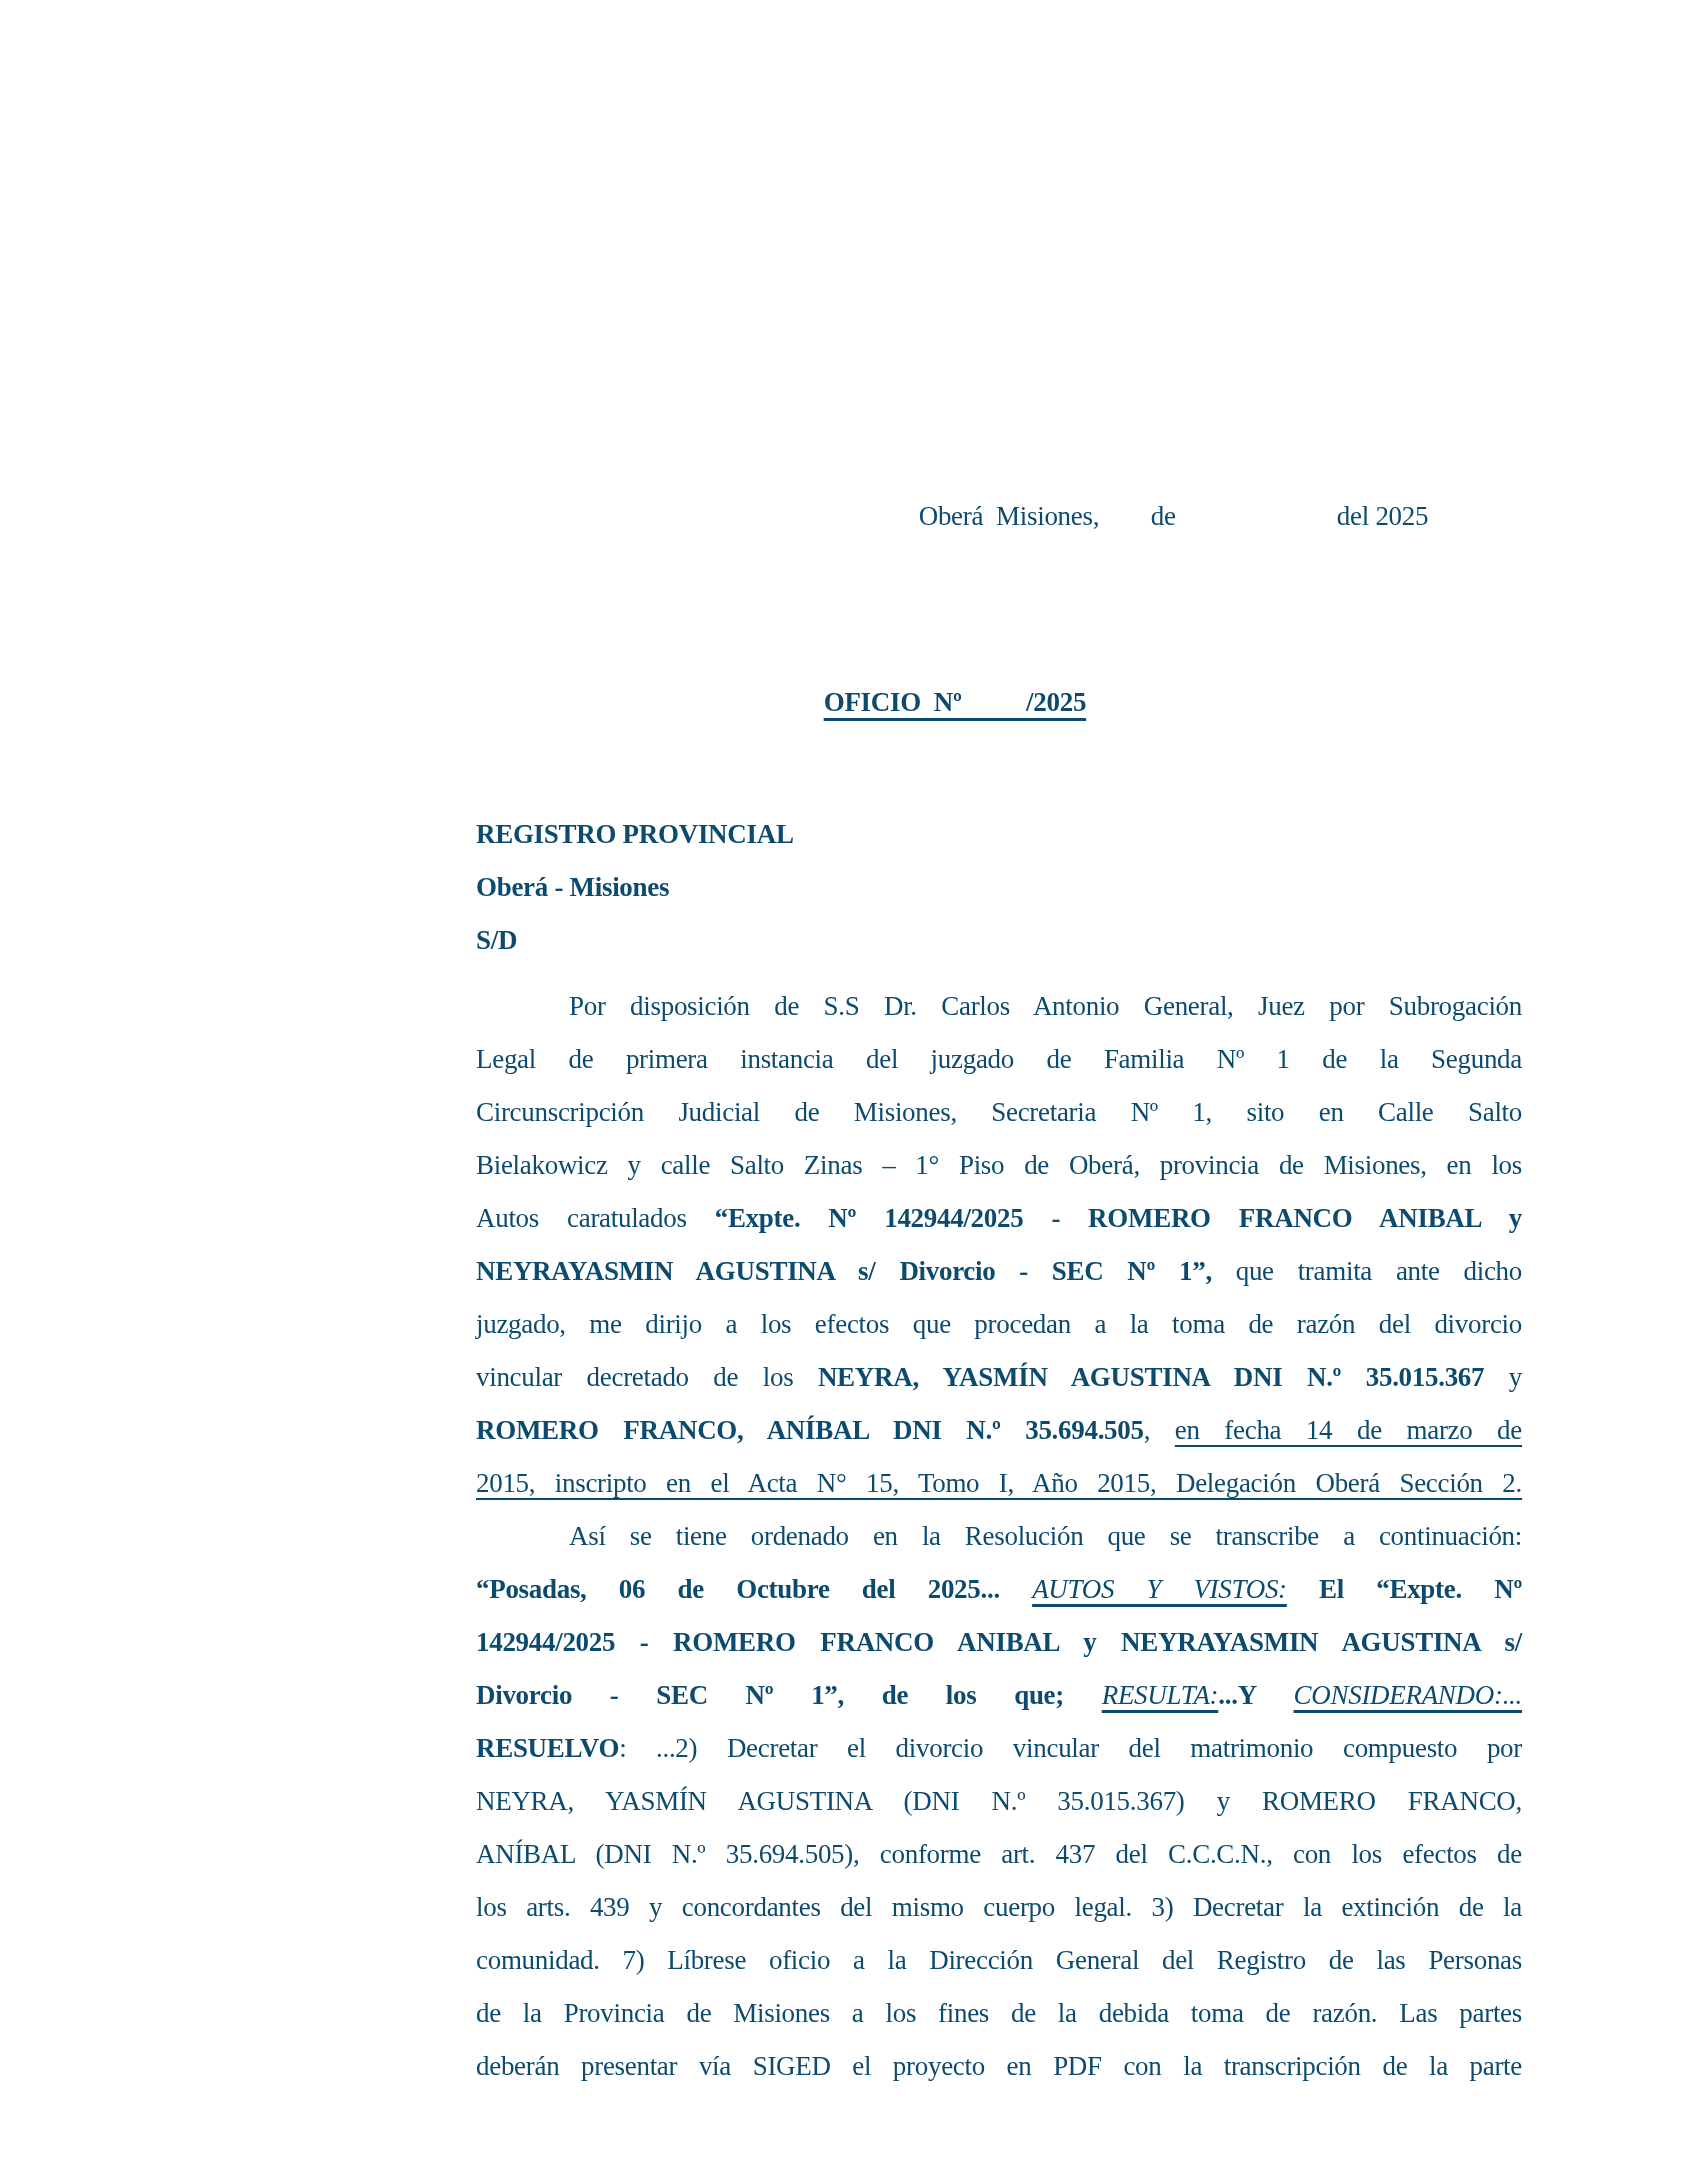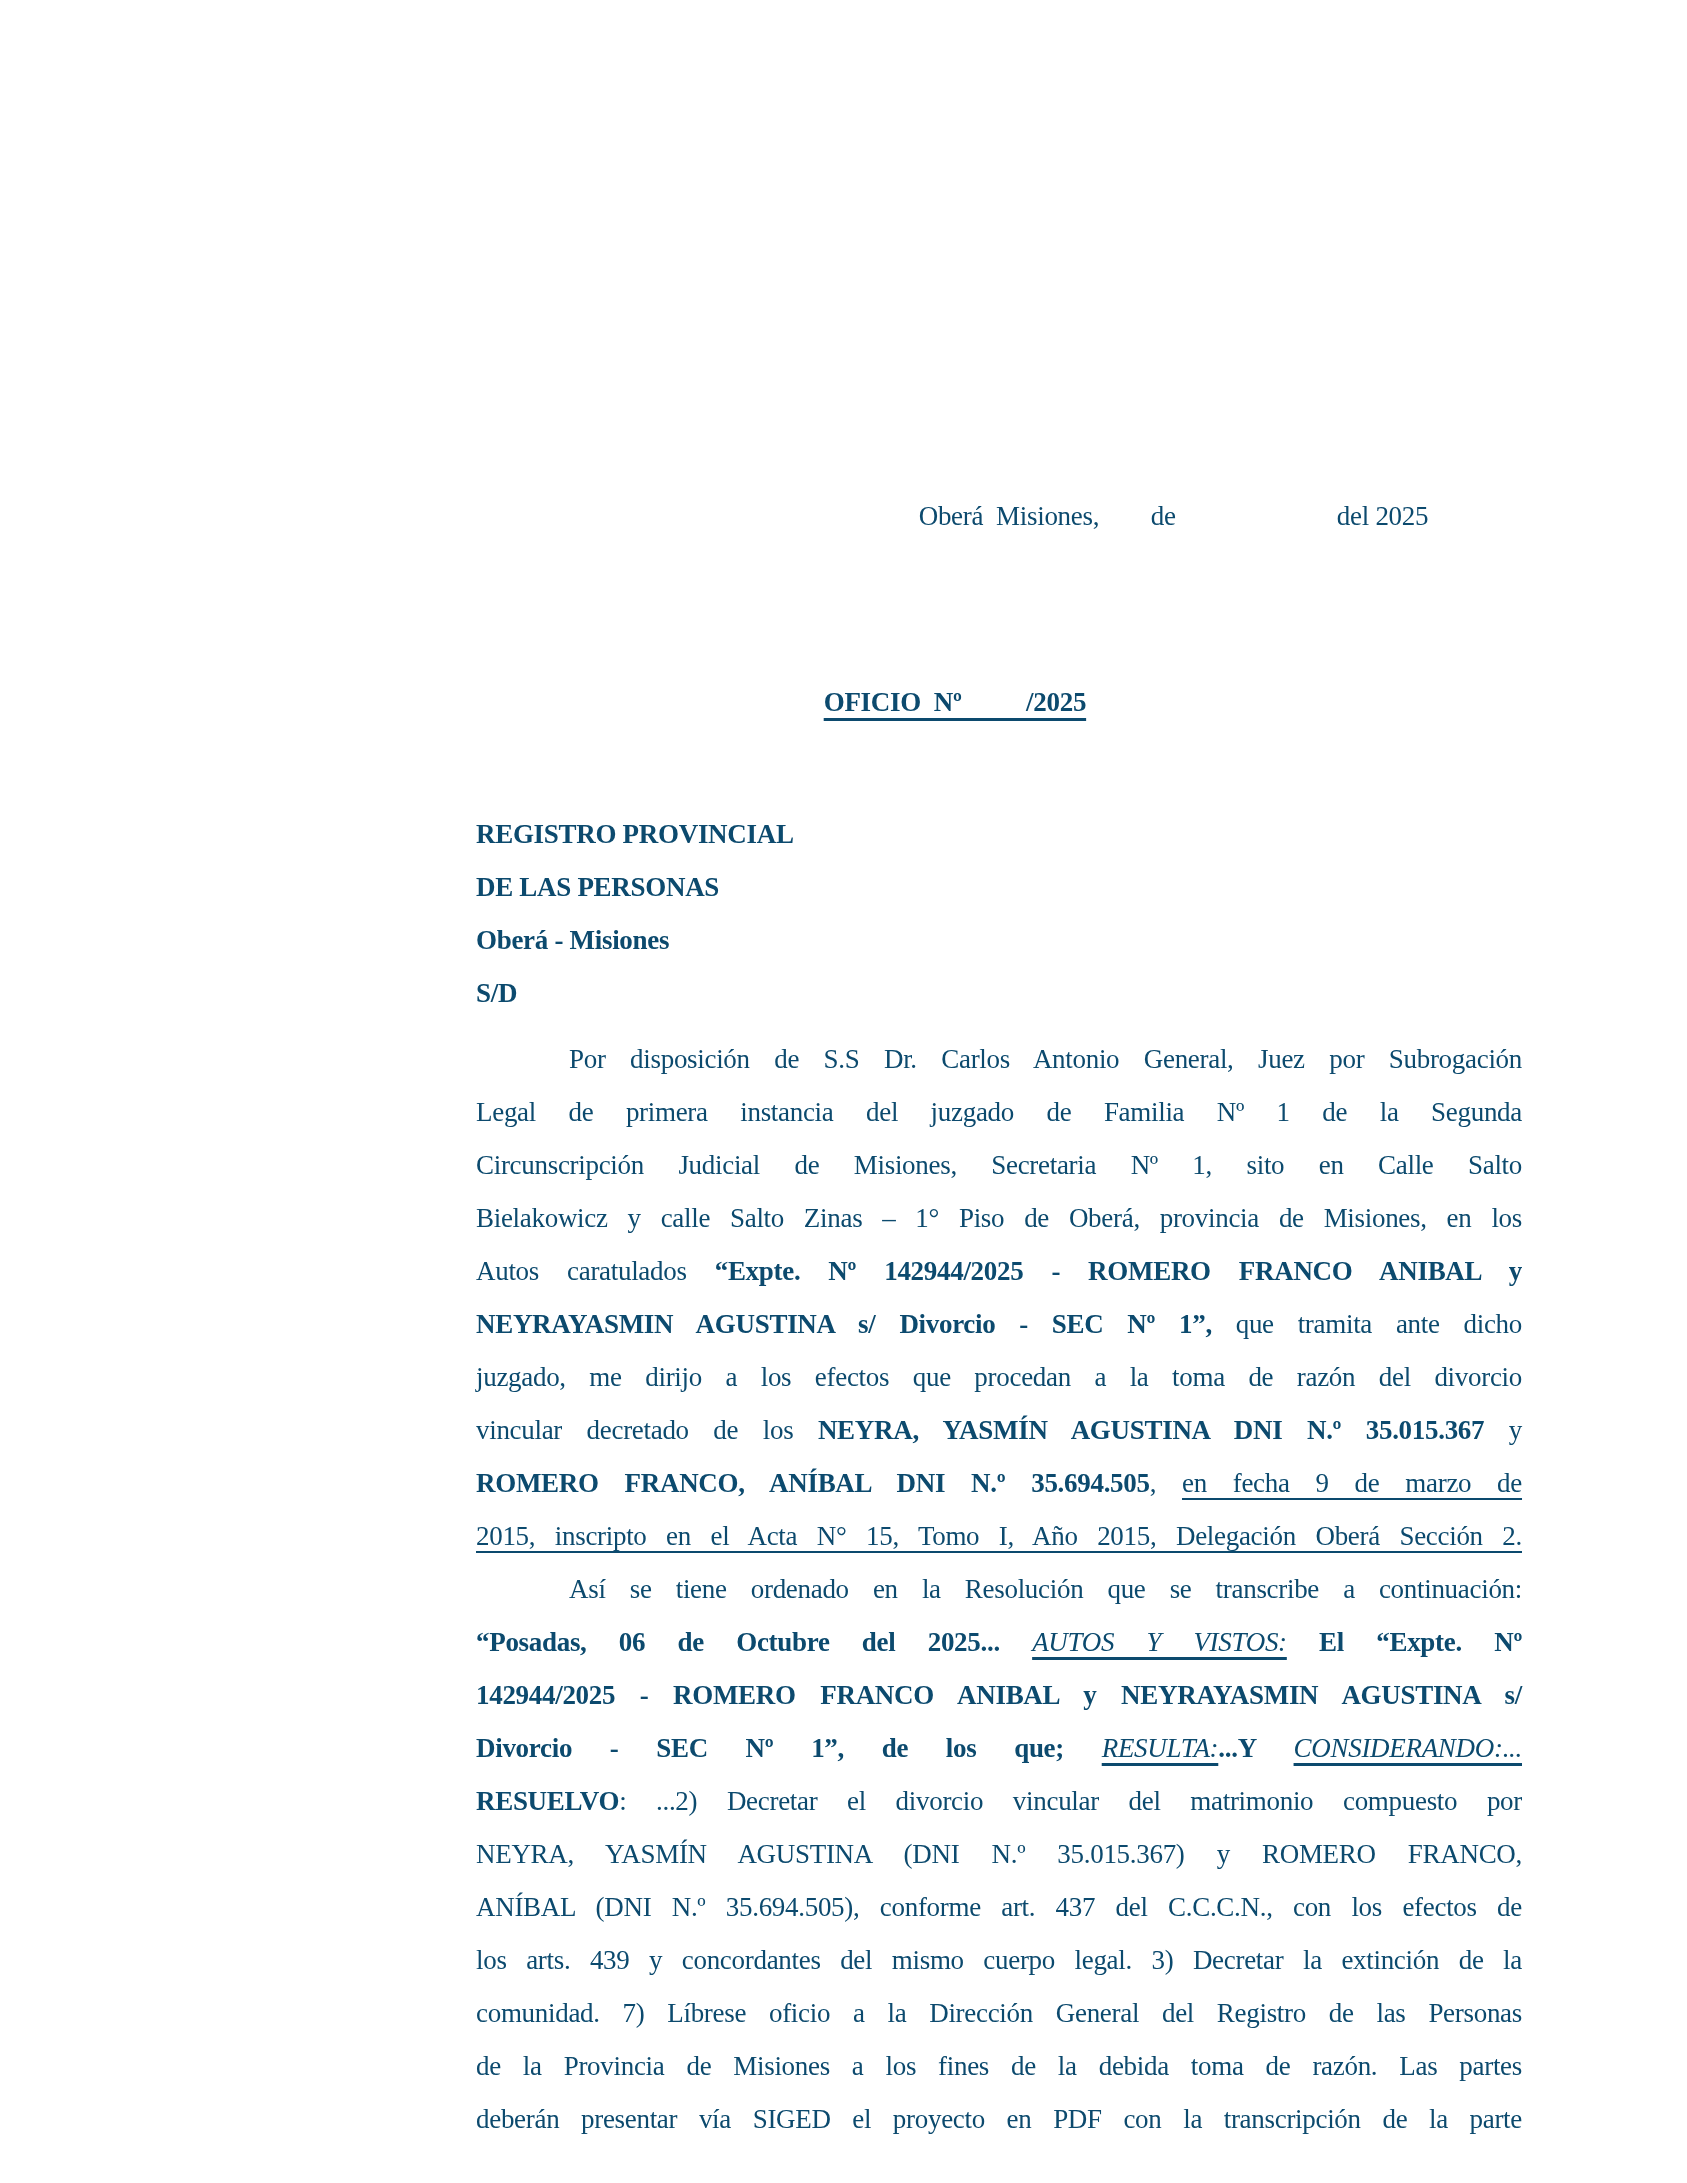--- a/index.html
+++ b/index.html
@@ -78,35 +78,34 @@
     <div class="plain-line date-line">
       <span>Oberá  Misiones,        de                         del 2025</span>
     </div>
 
     <div class="plain-line oficio-line">
       <span class="heading-text">OFICIO  Nº          /2025</span>
     </div>
 
     <div class="addressee">
       <div class="plain-line">REGISTRO PROVINCIAL</div>
-      <div class="plain-line">DE LAS PERSONAS</div>
       <div class="plain-line">Oberá - Misiones</div>
       <div class="plain-line">S/D</div>
     </div>
 
     <div class="doc-body">
         <div class="line indent"><span class="r-n">Por disposición de S.S Dr. Carlos Antonio General, Juez por Subrogación</span></div>
         <div class="line"><span class="r-n">Legal de primera instancia del juzgado de Familia Nº 1 de la Segunda</span></div>
         <div class="line"><span class="r-n">Circunscripción Judicial de Misiones, Secretaria Nº 1, sito en Calle Salto</span></div>
         <div class="line"><span class="r-n">Bielakowicz y calle Salto Zinas – 1° Piso de Oberá, provincia de Misiones, en los</span></div>
         <div class="line"><span class="r-n">Autos caratulados </span><span class="r-bi">“Expte. Nº 142944/2025 - ROMERO FRANCO ANIBAL y</span></div>
         <div class="line"><span class="r-bi">NEYRAYASMIN AGUSTINA s/ Divorcio - SEC Nº 1”,</span><span class="r-n"> que tramita ante dicho</span></div>
         <div class="line"><span class="r-n">juzgado, me dirijo a los efectos que procedan a la toma de razón del divorcio</span></div>
         <div class="line"><span class="r-n">vincular decretado de los </span><span class="r-b">NEYRA, YASMÍN AGUSTINA DNI N.º 35.015.367</span><span class="r-n"> y</span></div>
-        <div class="line"><span class="r-b">ROMERO FRANCO, ANÍBAL DNI N.º 35.694.505</span><span class="r-n">, </span><span class="r-u">en fecha 9 de marzo de</span></div>
+        <div class="line"><span class="r-b">ROMERO FRANCO, ANÍBAL DNI N.º 35.694.505</span><span class="r-n">, </span><span class="r-u">en fecha 14 de marzo de</span></div>
         <div class="line"><span class="r-u">2015, inscripto en el Acta N° 15, Tomo I, Año 2015, Delegación Oberá Sección 2.</span></div>
         <div class="line indent"><span class="r-n">Así se tiene ordenado en la Resolución que se transcribe a continuación:</span></div>
         <div class="line"><span class="r-bi">“Posadas, 06 de Octubre del 2025... </span><span class="r-biu">AUTOS Y VISTOS:</span><span class="r-bi"> El “Expte. Nº</span></div>
         <div class="line"><span class="r-bi">142944/2025 - ROMERO FRANCO ANIBAL y NEYRAYASMIN AGUSTINA s/</span></div>
         <div class="line"><span class="r-bi">Divorcio - SEC Nº 1”, de los que; </span><span class="r-biu">RESULTA:</span><span class="r-bi">...Y </span><span class="r-biu">CONSIDERANDO:...</span></div>
         <div class="line"><span class="r-b">RESUELVO</span><span class="r-n">: ...2) Decretar el divorcio vincular del matrimonio compuesto por</span></div>
         <div class="line"><span class="r-n">NEYRA, YASMÍN AGUSTINA (DNI N.º 35.015.367) y ROMERO FRANCO,</span></div>
         <div class="line"><span class="r-n">ANÍBAL (DNI N.º 35.694.505), conforme art. 437 del C.C.C.N., con los efectos de</span></div>
         <div class="line"><span class="r-n">los arts. 439 y concordantes del mismo cuerpo legal. 3) Decretar la extinción de la</span></div>
         <div class="line"><span class="r-n">comunidad. 7) Líbrese oficio a la Dirección General del Registro de las Personas</span></div>

